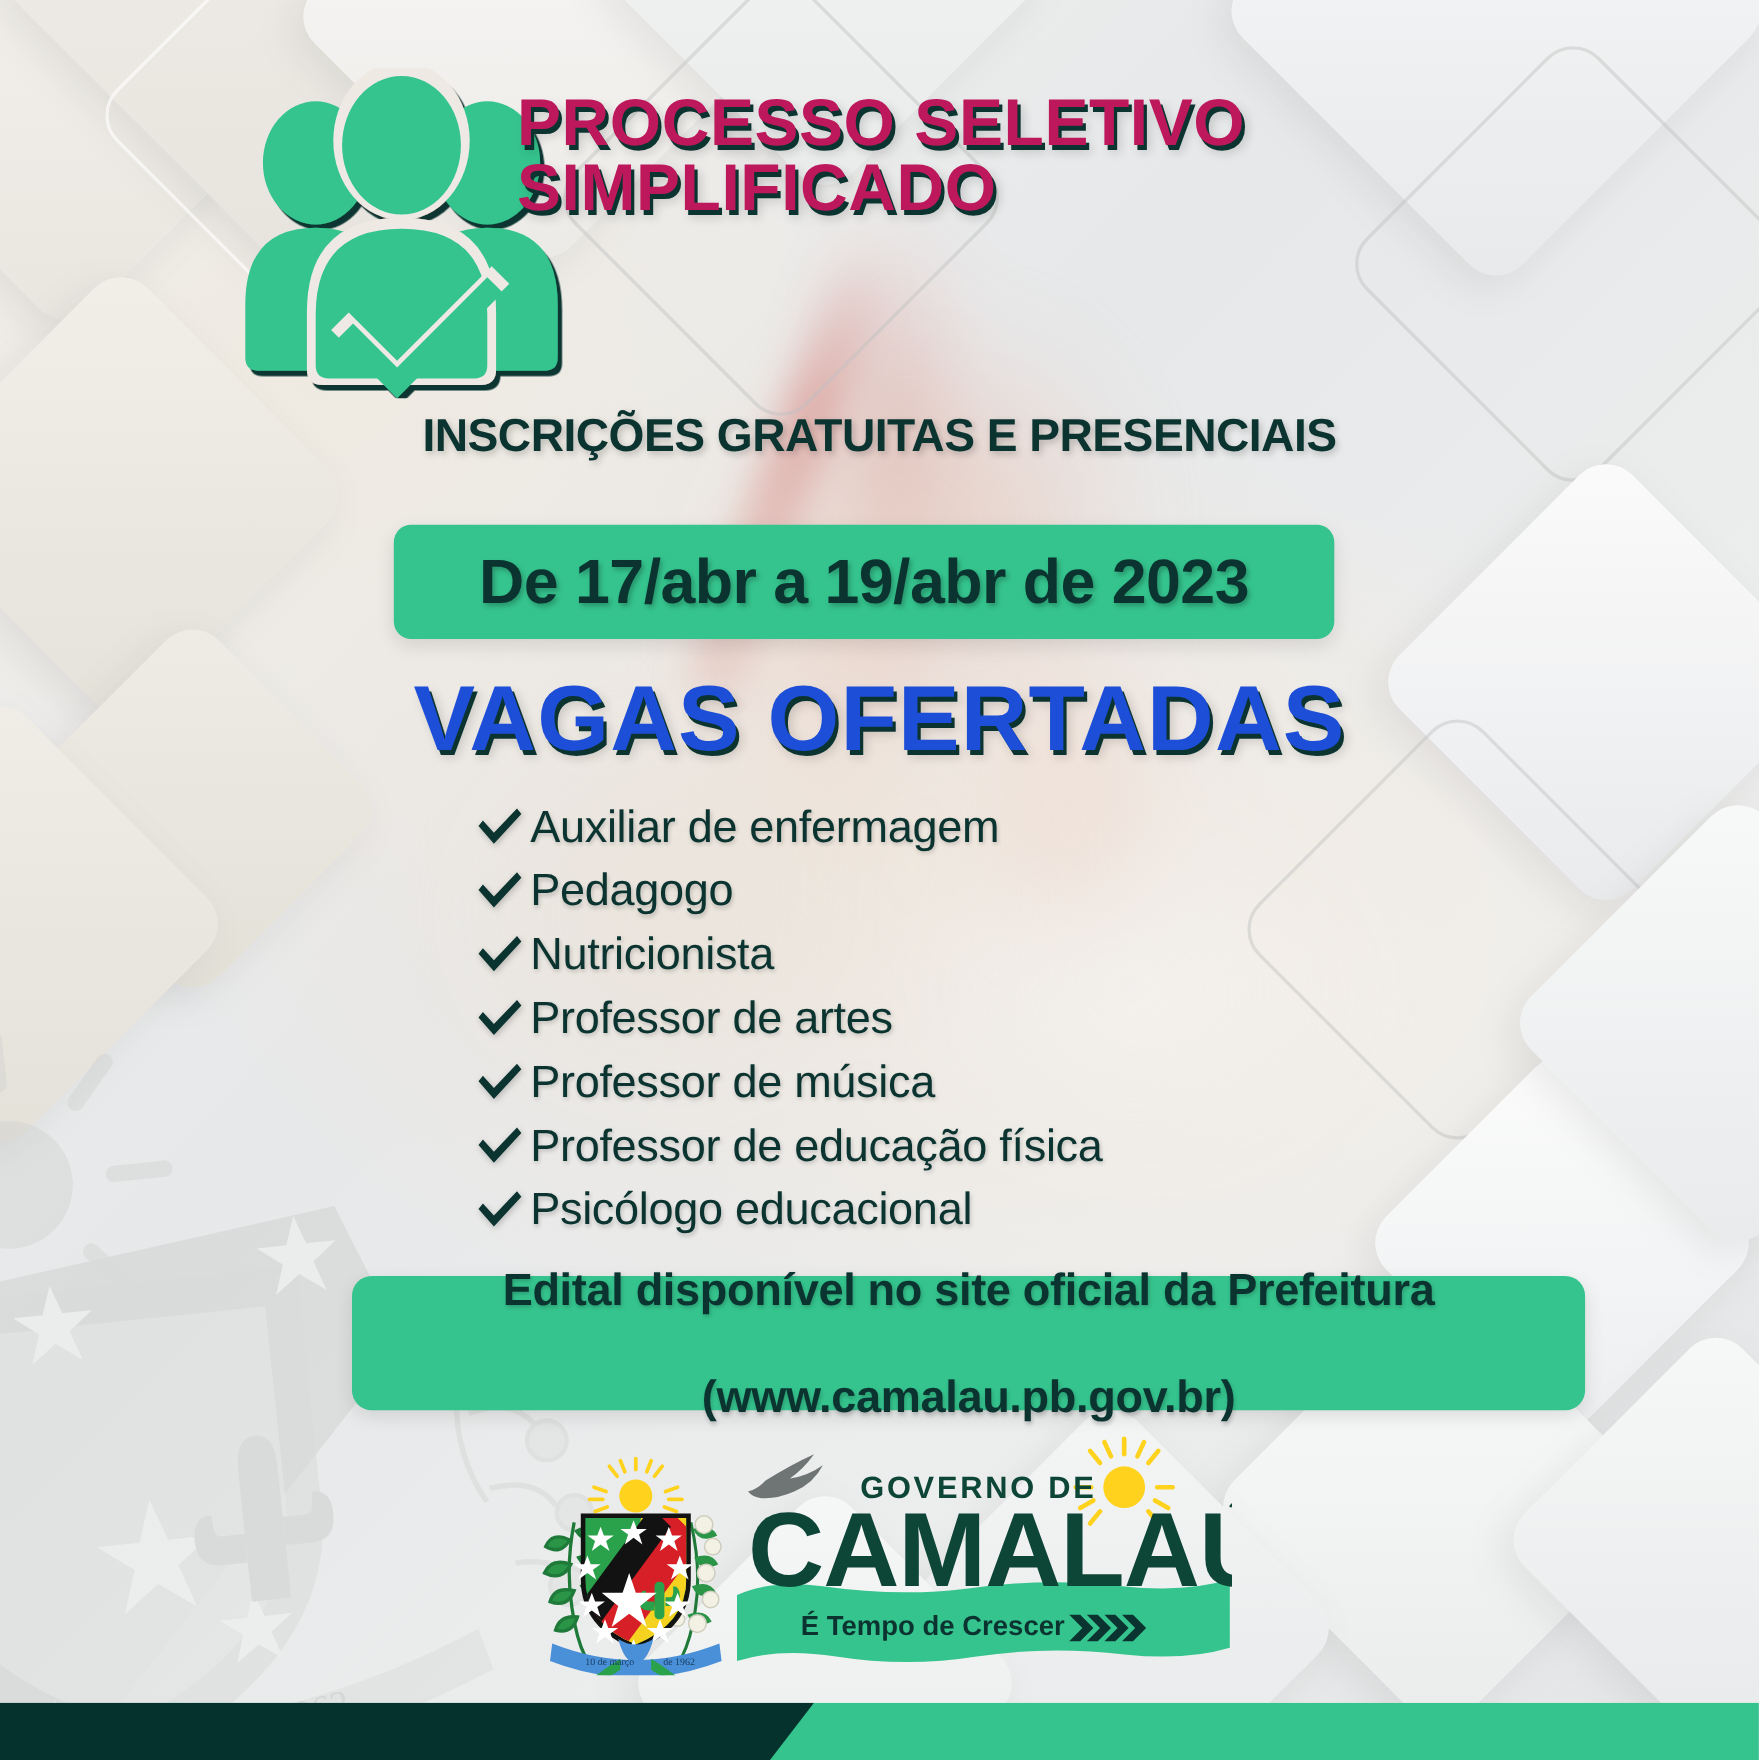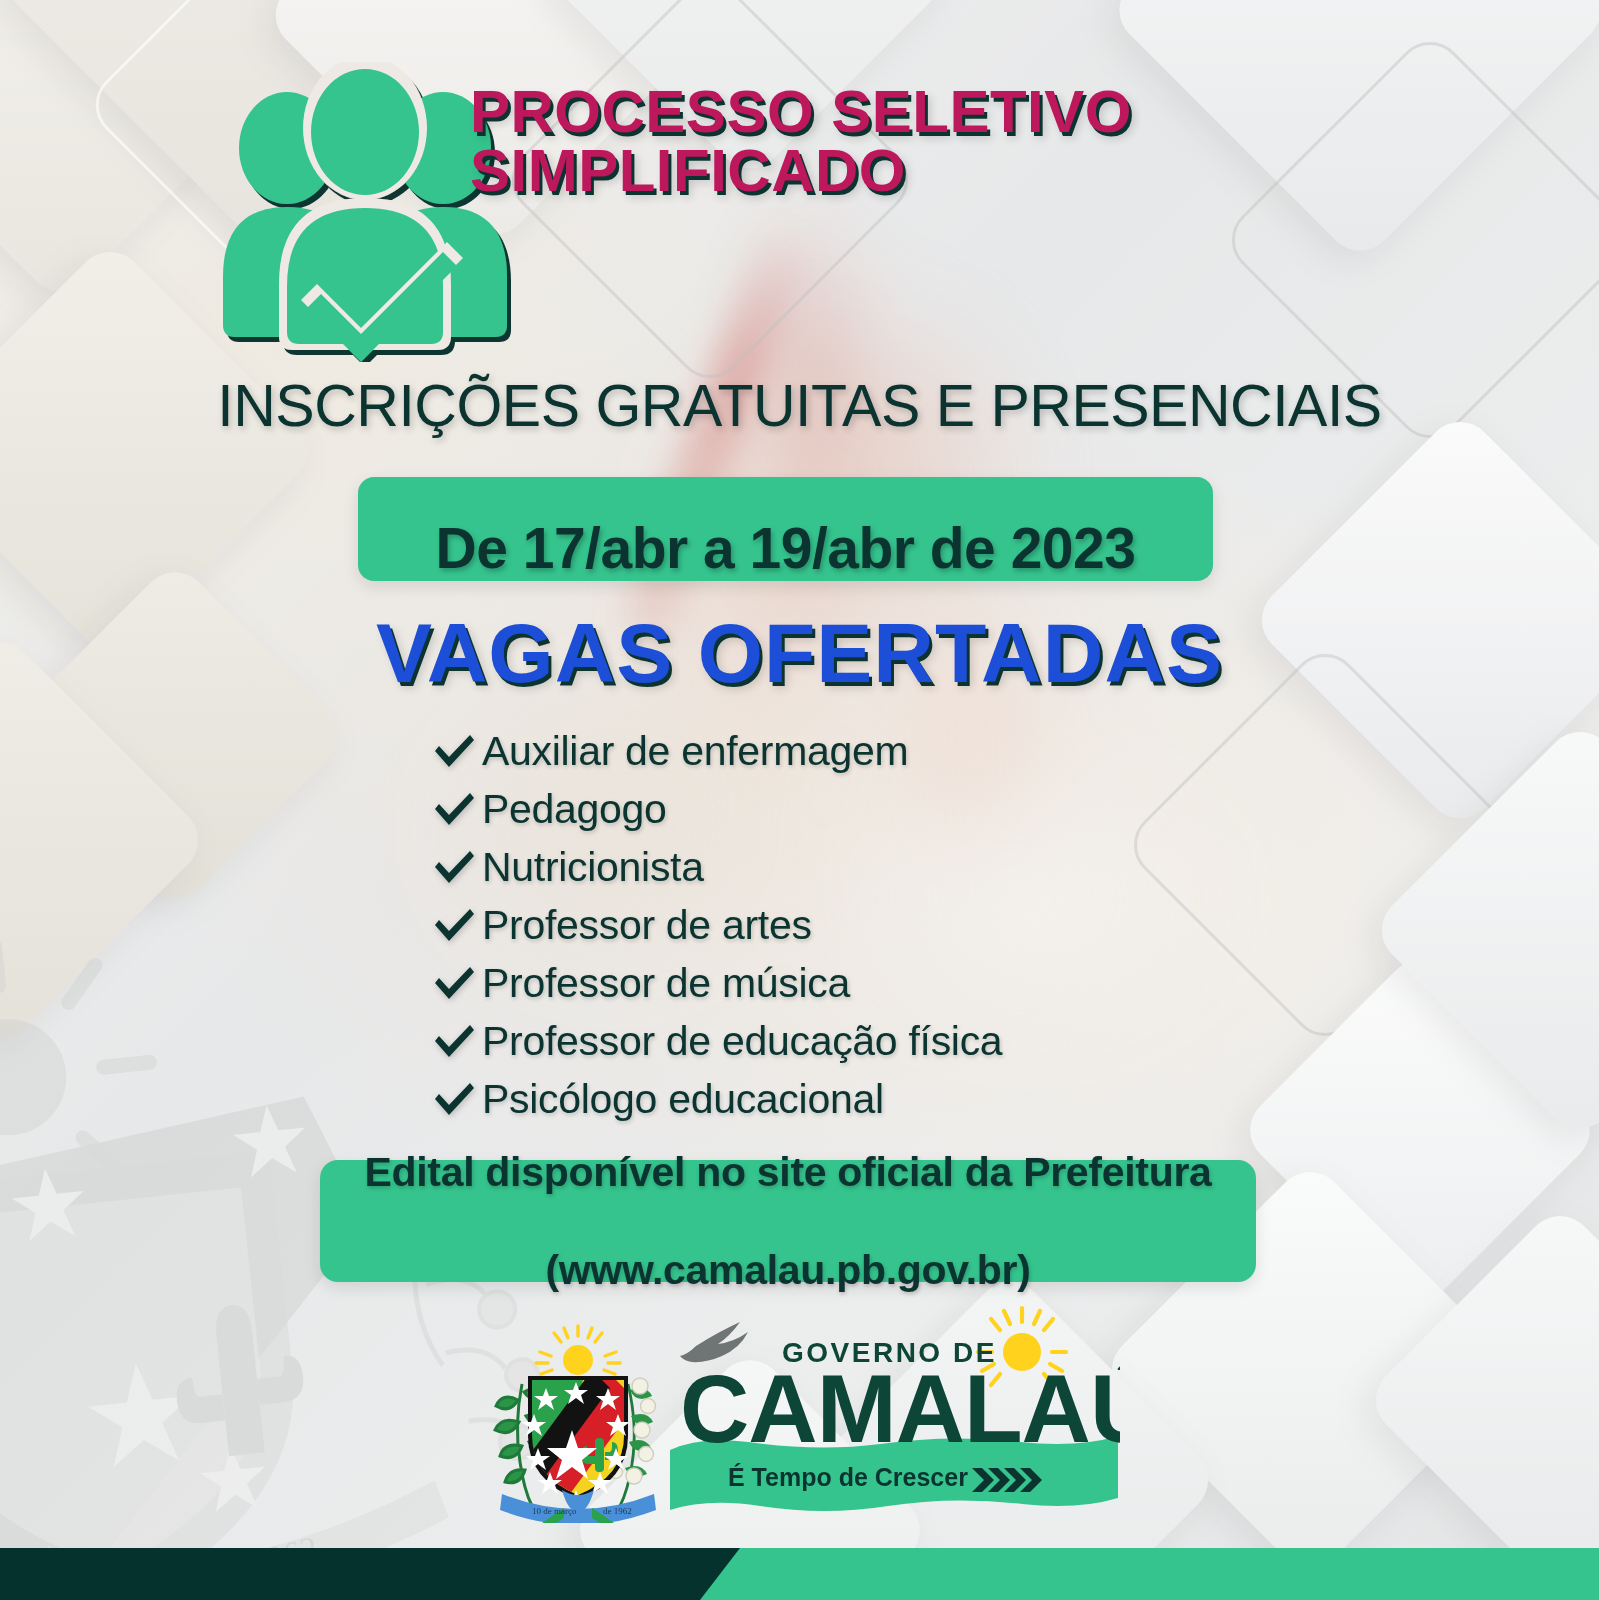--- a/index.html
+++ b/index.html
@@ -59,30 +59,30 @@
     font-weight:800; font-size:60px; line-height:.99; letter-spacing:.5px;
     color:#be185d; text-transform:uppercase;
     font-family:"Liberation Sans", sans-serif;
     text-shadow: 3px 4px 0 #0b3430, 5px 6px 10px rgba(0,0,0,.18);
     font-stretch:condensed;
   }
   .title .l2{ display:block; }
 
   .subtitle{
     position:absolute; left:0; right:0; top:372px;
-    text-align:center; font-weight:400; font-size:59px; letter-spacing:-.5px;
+    text-align:center; font-weight:700; font-size:42px; letter-spacing:-.5px;
     color:#0b3430; text-transform:uppercase;
     text-shadow:2px 3px 7px rgba(0,0,0,.22);
   }
 
   
   .date-pill{
     position:absolute; left:358px; top:477px; width:855px; height:104px;
     background:#35c48e; border-radius:16px;
-    display:flex; align-items:flex-end; justify-content:center;
+    display:flex; align-items:center; justify-content:center;
     box-shadow:0 6px 16px rgba(0,0,0,.10);
   }
   .date-pill span{
     font-weight:800; font-size:57px; color:#0b3430; letter-spacing:-.5px;
     text-shadow:2px 3px 5px rgba(0,0,0,.25);
   }
 
   
   .vagas{
     position:absolute; left:0; right:0; top:605px; text-align:center;
@@ -98,21 +98,21 @@
     width:50px; flex:0 0 50px; display:flex; align-items:center; justify-content:flex-start;
   }
   .li .ck svg{ display:block; filter:drop-shadow(1px 2px 3px rgba(0,0,0,.22)); }
   .li .tx{
     font-weight:400; font-size:41px; color:#0b3430; letter-spacing:-.3px;
     text-shadow:1px 2px 4px rgba(0,0,0,.20); white-space:nowrap;
   }
 
   
   .edital{
-    position:absolute; left:320px; top:1160px; width:936px; height:122px;
+    position:absolute; left:320px; top:1160px; width:1121px; height:122px;
     background:#35c48e; border-radius:18px;
     display:flex; flex-direction:column; align-items:center; justify-content:center;
     box-shadow:0 6px 16px rgba(0,0,0,.10);
     gap:44px;
   }
   .edital div{
     font-weight:800; font-size:41px; color:#0b3430; letter-spacing:-.3px; line-height:1.32;
     text-shadow:1px 2px 4px rgba(0,0,0,.22);
   }
 

